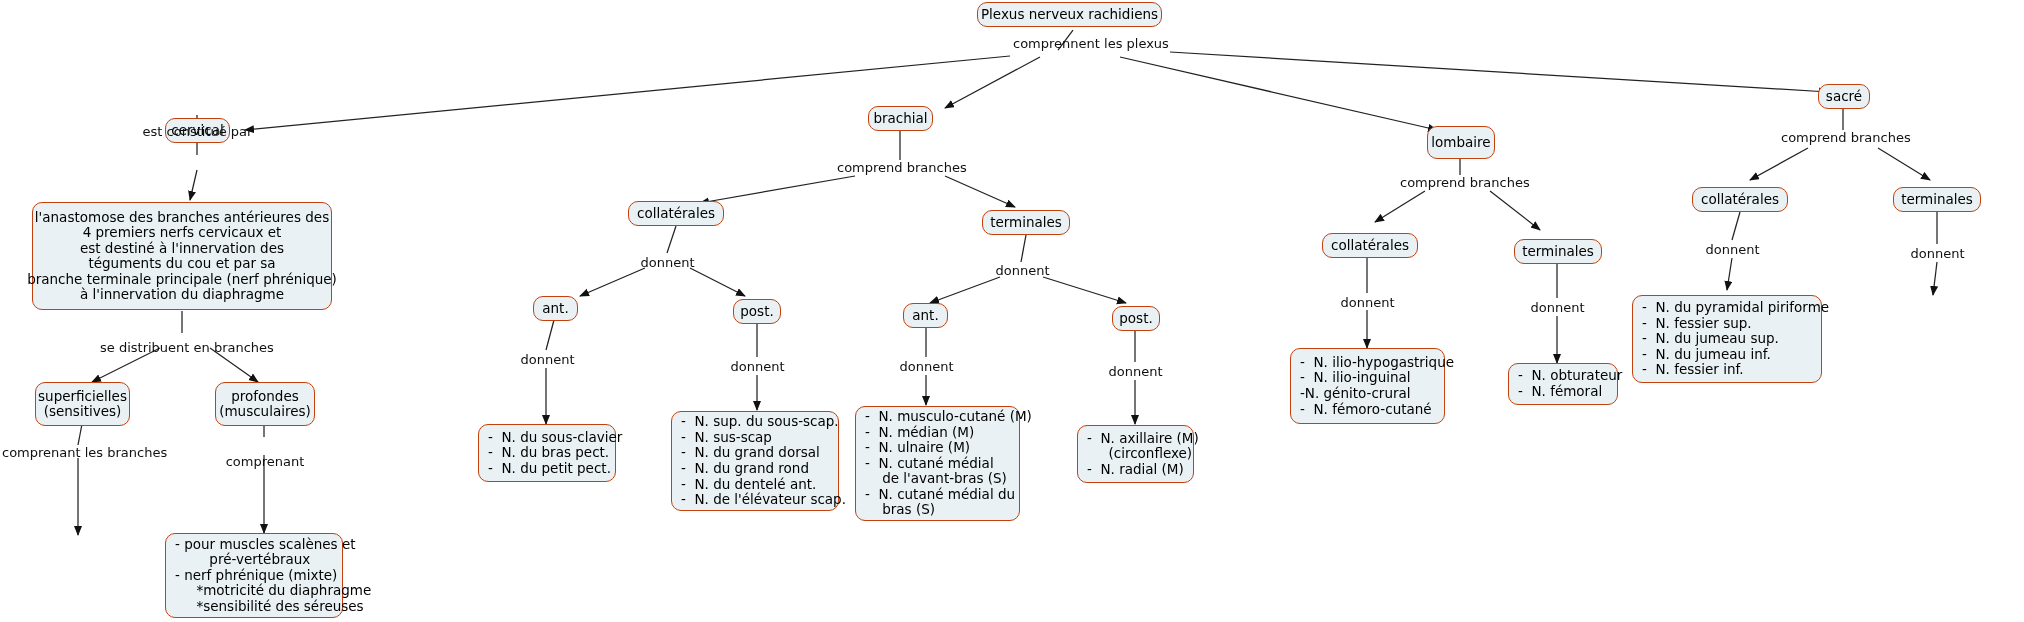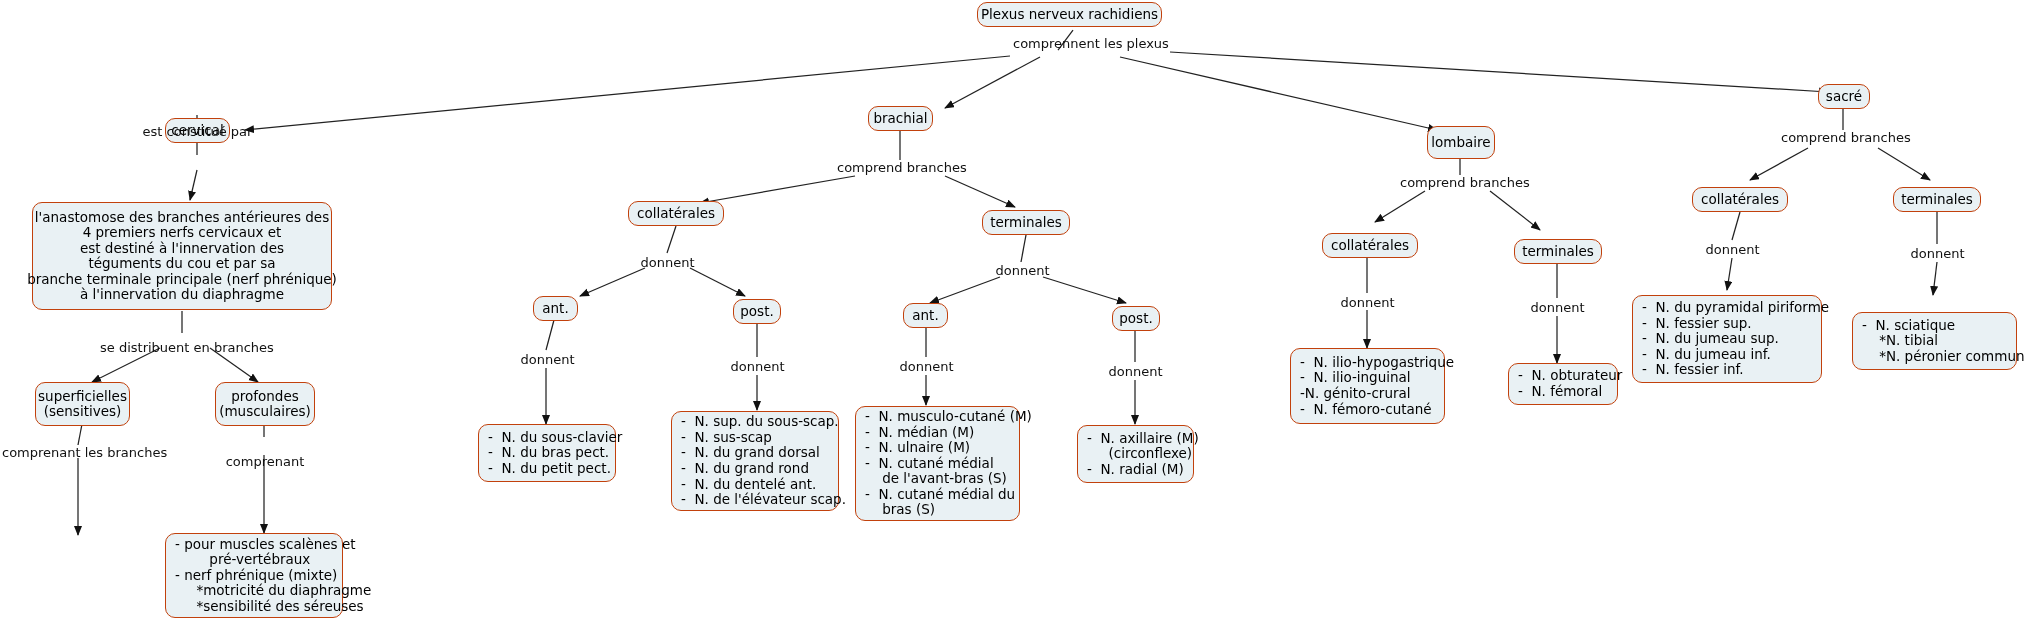--- a/index.html
+++ b/index.html
@@ -220,17 +220,14 @@
   <div class="label" style="left:1781px; top:130px; width:128px;">comprend branches</div>
   <div class="node" style="left:1692px; top:187px; width:96px; height:25px;">collatérales</div>
   <div class="node" style="left:1893px; top:187px; width:88px; height:25px;">terminales</div>
   <div class="label" style="left:1695px; top:242px; width:75px;">donnent</div>
   <div class="label" style="left:1900px; top:246px; width:75px;">donnent</div>
   <div class="node list multiline" style="left:1632px; top:295px; width:190px; height:88px;">-  N. du pyramidal piriforme
 -  N. fessier sup.
 -  N. du jumeau sup.
 -  N. du jumeau inf.
 -  N. fessier inf.</div>
-  <div class="node list multiline" style="left:1852px; top:312px; width:165px; height:58px;">-  N. sciatique
-    *N. tibial
-    *N. péronier commun</div>
 
 </div>
 
 </body></html>

